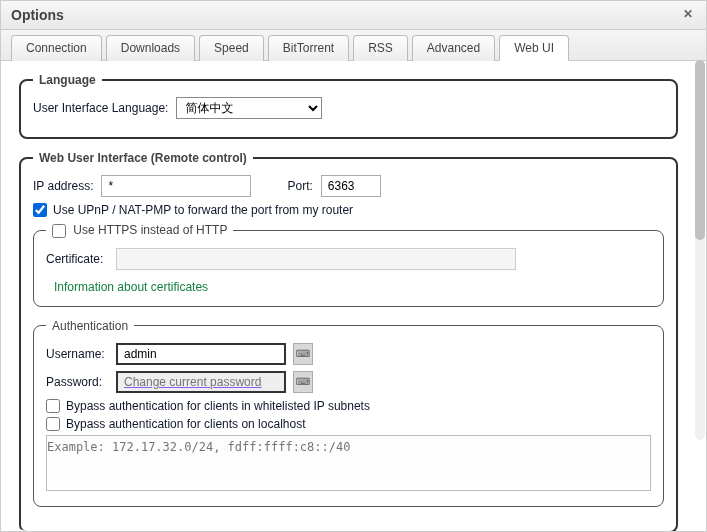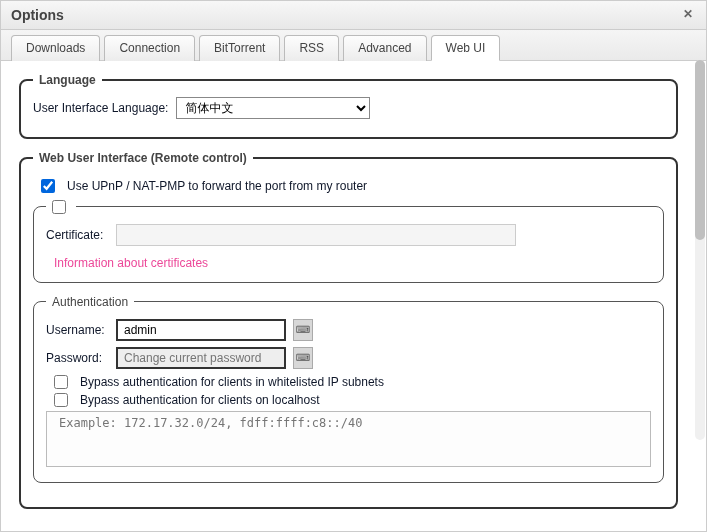--- a/index.html
+++ b/index.html
@@ -17,69 +17,78 @@
 fieldset { border: 2px solid #333; border-radius: 8px; padding: 10px 12px 12px 12px; margin-bottom: 12px; }
 fieldset.inner { border: 1px solid #555; }
 legend { padding: 0 6px; font-size: 12px; color: #444; font-weight: bold; }
 fieldset.inner legend { font-weight: normal; }
 .row { display: flex; align-items: center; gap: 8px; margin-bottom: 6px; flex-wrap: wrap; }
 label.fld { font-size: 12px; color: #0f172a; white-space: nowrap; }
 select { font-size: 12px; padding: 2px 4px; border: 1px solid #888; background: #fff; }
 input[type="text"], input[type="password"] { font-size: 12px; padding: 3px 6px; border: 1px solid #aaa; background: #fff; }
 input.readonly-field { background: #f5f5f5; border: 1px solid #ccc; color: #888; }
 input.auth { border: 2px solid #333; padding: 3px 6px; width: 170px; height: 22px; }
-input.auth.pw { background: #eee; color: #15803d; }
+input.auth.pw { background: #eee; color: #8b5cf6; text-decoration: underline; }
 .key-icon { display: inline-flex; align-items: center; justify-content: center; width: 20px; height: 22px; background: #d8d8d8; border: 1px solid #aaa; font-size: 10px; color: #555; margin-left: -1px; }
-.link { color: #ec4899; font-size: 12px; text-decoration: none; cursor: pointer; display: inline-block; margin-top: 4px; margin-left: 8px; }
-textarea { width: 100%; height: 56px; font-family: monospace; font-size: 12px; padding: 4px 12px; border: 1px solid #bbb; color: #999; background: #fdfdfd; resize: none; }
+.link { color: #15803d; font-size: 12px; text-decoration: none; cursor: pointer; display: inline-block; margin-top: 4px; margin-left: 8px; }
+textarea { width: 100%; height: 56px; font-family: monospace; font-size: 12px; padding: 4px 0; border: 1px solid #bbb; color: #999; background: #fdfdfd; resize: none; }
 input[type="checkbox"] { width: 14px; height: 14px; accent-color: #0066dd; }
-.chk-row { display: flex; align-items: flex-end; gap: 12px; margin: 4px 8px; }
+.chk-row { display: flex; align-items: flex-end; gap: 6px; margin: 4px 0; }
 </style>
 </head>
 <body>
 
 <div class="dialog">
   <div class="titlebar">
     <h1>Options</h1>
     <div class="close-btn">✕</div>
   </div>
 
   <div class="tabs">
+    <div class="tab">Connection</div>
     <div class="tab">Downloads</div>
-    <div class="tab">Connection</div>
+    <div class="tab">Speed</div>
     <div class="tab">BitTorrent</div>
     <div class="tab">RSS</div>
     <div class="tab">Advanced</div>
     <div class="tab active">Web UI</div>
   </div>
 
   <div class="content" style="padding-right:28px;">
 
     <fieldset>
       <legend>Language</legend>
       <div class="row">
         <label class="fld">User Interface Language:</label>
-        <select style="width:194px;">
+        <select style="width:146px;">
           <option>简体中文</option>
         </select>
       </div>
     </fieldset>
 
     <fieldset>
       <legend>Web User Interface (Remote control)</legend>
 
+      <div class="row">
+        <label class="fld">IP address:</label>
+        <input type="text" style="width: 150px;" value="*">
+        <span style="width:20px;"></span>
+        <label class="fld">Port:</label>
+        <input type="text" style="width: 60px;" value="6363">
+      </div>
 
       <div class="chk-row">
         <input type="checkbox" checked="" style="">
         <label class="fld">Use UPnP / NAT-PMP to forward the port from my router</label>
       </div>
 
       <fieldset class="inner" style="margin-top:6px;">
         <legend>
           <input type="checkbox" style="vertical-align: middle; margin-right: 4px;">
+          <span>Use HTTPS instead of HTTP</span>
         </legend>
         <div class="row">
           <label class="fld" style="width:62px;">Certificate:</label>
           <input type="text" class="readonly-field" style="width: 400px;" value="">
         </div>
         <a class="link">Information about certificates</a>
       </fieldset>
 
       <fieldset class="inner" style="margin-top:10px;">
         <legend>Authentication</legend>

